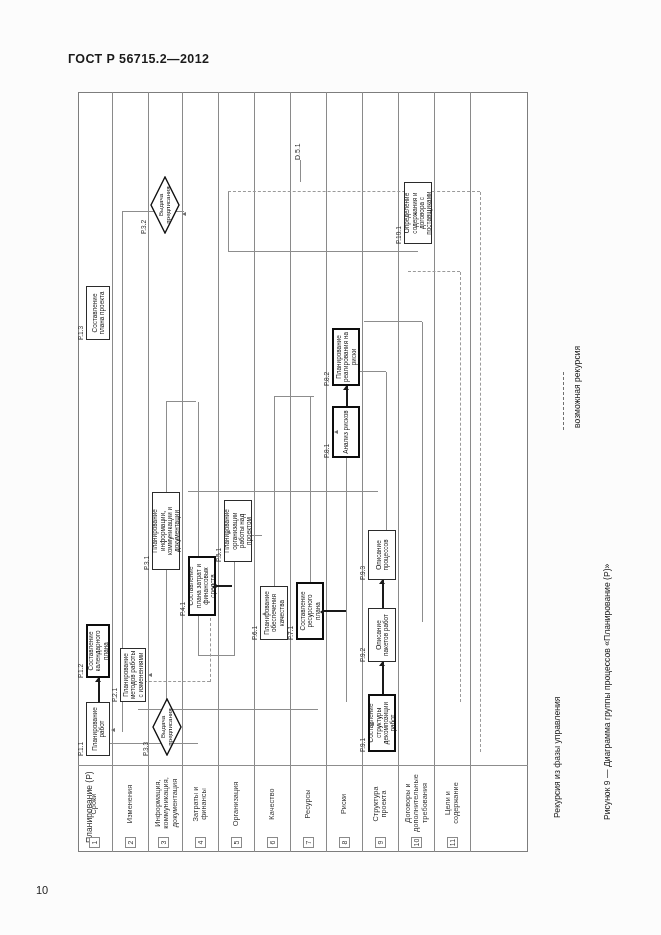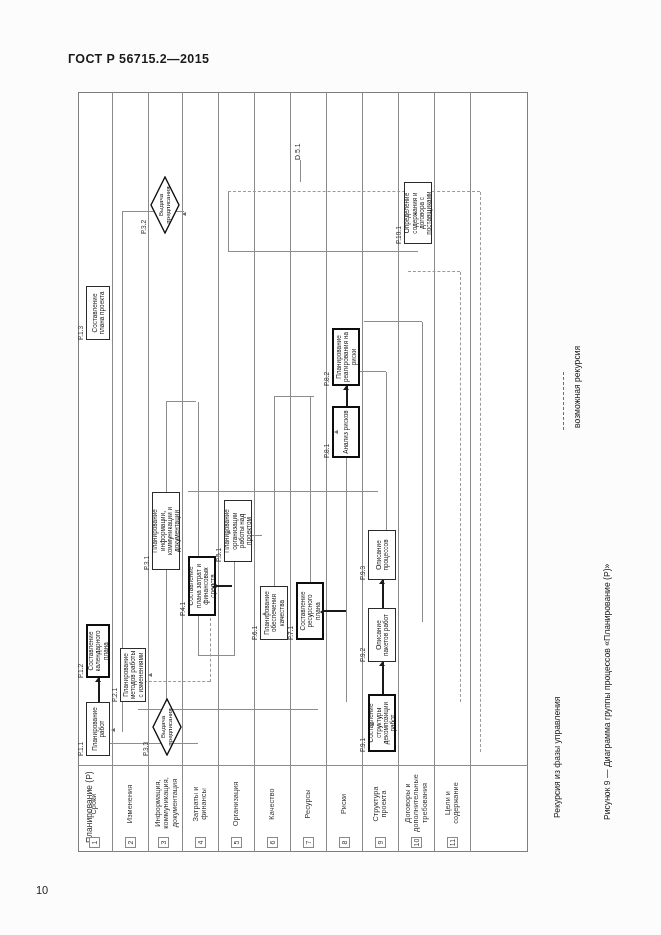--- a/index.html
+++ b/index.html
@@ -55,21 +55,21 @@
   
   .side{position:absolute;transform:rotate(-90deg);transform-origin:0 0;white-space:nowrap;font-size:8.6px;color:#222;}
   .legend-line{position:absolute;transform:rotate(-90deg);transform-origin:0 0;}
   .legend-line i{display:block;width:58px;border-top:1px dashed #6f6f6f;}
 </style>
 </head>
 <body>
 
 <div class="page">
 
-  <div class="doc-header">ГОСТ Р 56715.2—2015</div>
+  <div class="doc-header">ГОСТ Р 56715.2—2012</div>
   <div class="page-num">10</div>
 
   <div class="canvas">
     <div class="rot">
       <div class="frame"></div>
 
       <div class="diag-title" style="left:9px;top:6px;">Планирование (Р)</div>
 
       <div class="lane" style="top:34px;"></div>
       <div class="lane" style="top:70px;"></div>

